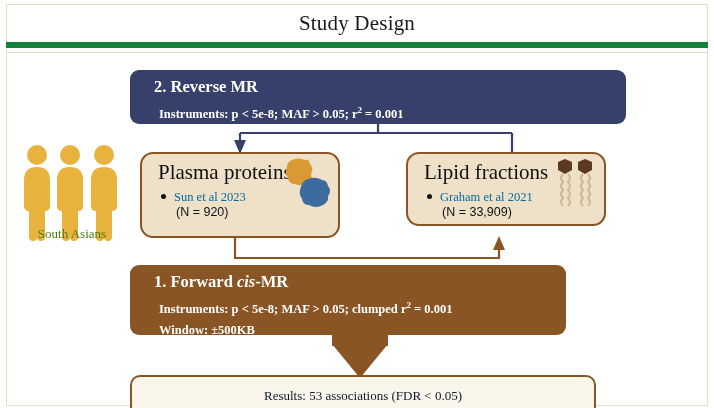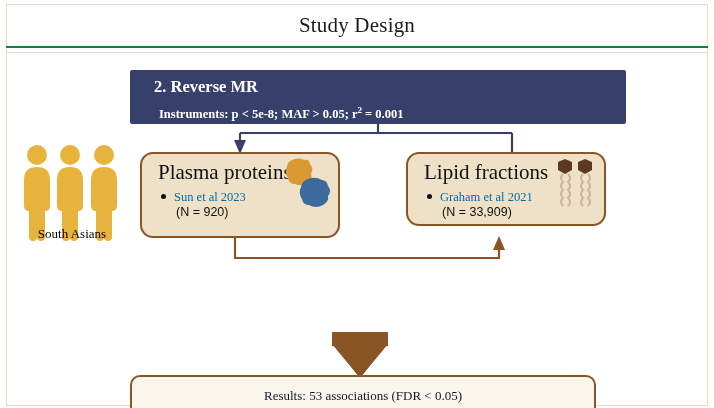--- a/index.html
+++ b/index.html
@@ -28,21 +28,21 @@
     border: 1px solid #e4ddc8;
     box-sizing: border-box;
     background: #ffffff;
   }
   .frame-title-band {
     position: absolute;
     left: 6px;
     top: 4px;
     width: 702px;
     height: 44px;
-    border-bottom: 2px solid #15803d;
+    border-bottom: 6px solid #15803d;
     box-sizing: border-box;
     display: flex;
     align-items: center;
     justify-content: center;
   }
   .title-text {
     font-size: 21px;
     color: #1a1a1a;
     letter-spacing: .2px;
     font-family: "Liberation Serif", "DejaVu Serif", serif;
@@ -57,21 +57,21 @@
     box-sizing: border-box;
   }
 
   
   .box {
     position: absolute;
     box-sizing: border-box;
   }
   .box-navy {
     background: #36406b;
-    border-radius: 2px;
+    border-radius: 9px;
     color: #ffffff;
     padding: 7px 0 7px 24px;
   }
   .box-brown {
     background: #8a5524;
     border-radius: 9px;
     color: #ffffff;
     padding: 7px 0 7px 24px;
   }
   .box-cream {
@@ -157,21 +157,21 @@
     width: 112px;
     height: 100px;
   }
   .people-label {
     position: absolute;
     left: 16px;
     top: 226px;
     width: 112px;
     text-align: center;
     font-size: 13px;
-    color: #000000;
+    color: #4d7c0f;
     font-family: "Liberation Serif", "DejaVu Serif", serif;
   }
 
   
   .conn { position: absolute; }
 </style>
 </head>
 <body>
 
 <div class="page">
@@ -243,20 +243,25 @@
       <path d="M9 16 q-4 4 0 8 q-4 4 0 8 q-4 4 0 8 q-4 4 0 8" stroke="#cbb79c" stroke-width="2" fill="none"></path>
       <path d="M14 16 q4 4 0 8 q4 4 0 8 q4 4 0 8 q4 4 0 8" stroke="#cbb79c" stroke-width="2" fill="none"></path>
 
       <polygon points="31,1 38,4 38,12 31,16 24,12 24,4" fill="#5c3a21"></polygon>
 
       <path d="M29 16 q-4 4 0 8 q-4 4 0 8 q-4 4 0 8 q-4 4 0 8" stroke="#cbb79c" stroke-width="2" fill="none"></path>
       <path d="M34 16 q4 4 0 8 q4 4 0 8 q4 4 0 8 q4 4 0 8" stroke="#cbb79c" stroke-width="2" fill="none"></path>
     </svg>
   </div>
 
+  <div class="box box-brown" style="left:130px;top:265px;width:436px;height:70px;">
+    <div class="hdr"><span>1. Forward </span><span class="ital">cis</span><span>-MR</span></div>
+    <div class="sub"><span>Instruments: p &lt; 5e-8; MAF &gt; 0.05; clumped r</span><span class="sup">2</span><span> = 0.001</span></div>
+    <div class="sub">Window: ±500KB</div>
+  </div>
 
   <div class="box box-results" style="left:130px;top:375px;width:466px;height:42px;">
     <div class="results-text">Results: 53 associations (FDR &lt; 0.05)</div>
   </div>
 
   <svg class="people" viewBox="0 0 112 100">
 
     <circle cx="21" cy="13" r="10" fill="#e8b33c"></circle>
     <path d="M21 25 q-13 0 -13 13 l0 26 q0 5 5 5 l0 26 q0 4 4 4 q4 0 4 -4 l0 -22 l0 22 q0 4 4 4 q4 0 4 -4 l0 -26 q5 0 5 -5 l0 -26 q0 -13 -13 -13 Z" fill="#e8b33c"></path>
 

